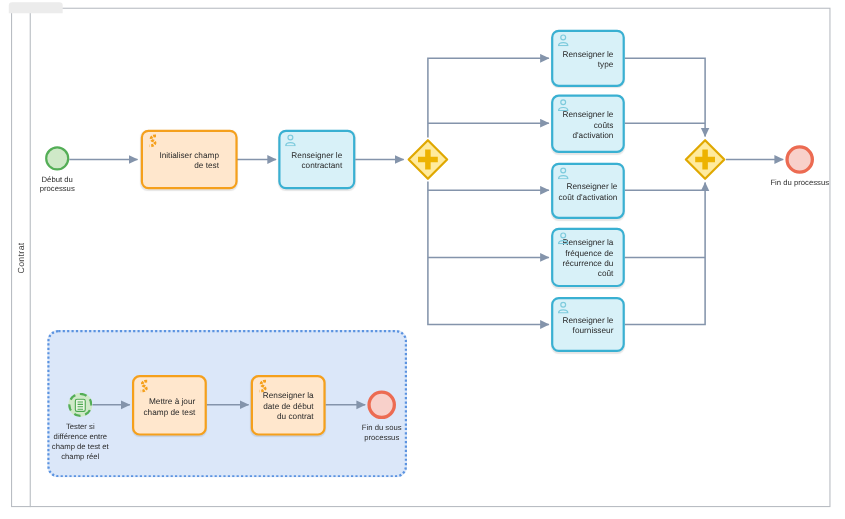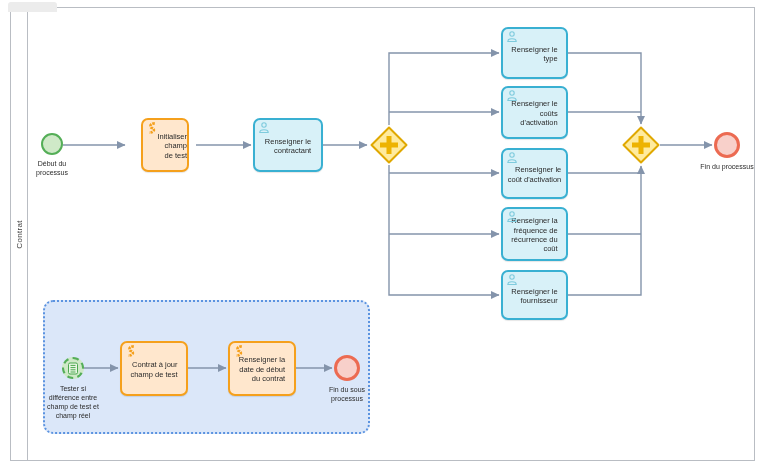--- a/index.html
+++ b/index.html
@@ -101,21 +101,21 @@
     </g>
   </svg>
 
   <div id="ev-start" class="ev"></div>
   <div id="lbl-start" class="nlabel">Début du
 processus</div>
 
   <div id="ev-end" class="ev"></div>
   <div id="lbl-end" class="nlabel">Fin du processus</div>
 
-  <div class="task script" style="left:141px;top:118px;width:48px;height:54px;">
+  <div class="task script" style="left:128px;top:118px;width:88px;height:54px;">
     <span class="corner">
       <svg width="11" height="12" viewBox="0 0 11 12">
           <path class="sic" d="M8.8 1.4 C3.2 1.4 3.6 5.6 6.2 6 C8.8 6.4 9 10.6 3 10.6"></path>
         </svg>
     </span>
     <span class="tl">Initialiser champ
 de test</span>
   </div>
 
   <div class="task user" style="left:253px;top:118px;width:70px;height:54px;">
@@ -209,21 +209,21 @@
 différence entre
 champ de test et
 champ réel</div>
 
   <div class="task script" style="left:120px;top:341px;width:68px;height:55px;">
     <span class="corner">
       <svg width="11" height="12" viewBox="0 0 11 12">
           <path class="sic" d="M8.8 1.4 C3.2 1.4 3.6 5.6 6.2 6 C8.8 6.4 9 10.6 3 10.6"></path>
         </svg>
     </span>
-    <span class="tl">Contrat à jour
+    <span class="tl">Mettre à jour
 champ de test</span>
   </div>
 
   <div class="task script" style="left:228px;top:341px;width:68px;height:55px;">
     <span class="corner">
       <svg width="11" height="12" viewBox="0 0 11 12">
           <path class="sic" d="M8.8 1.4 C3.2 1.4 3.6 5.6 6.2 6 C8.8 6.4 9 10.6 3 10.6"></path>
         </svg>
     </span>
     <span class="tl">Renseigner la

